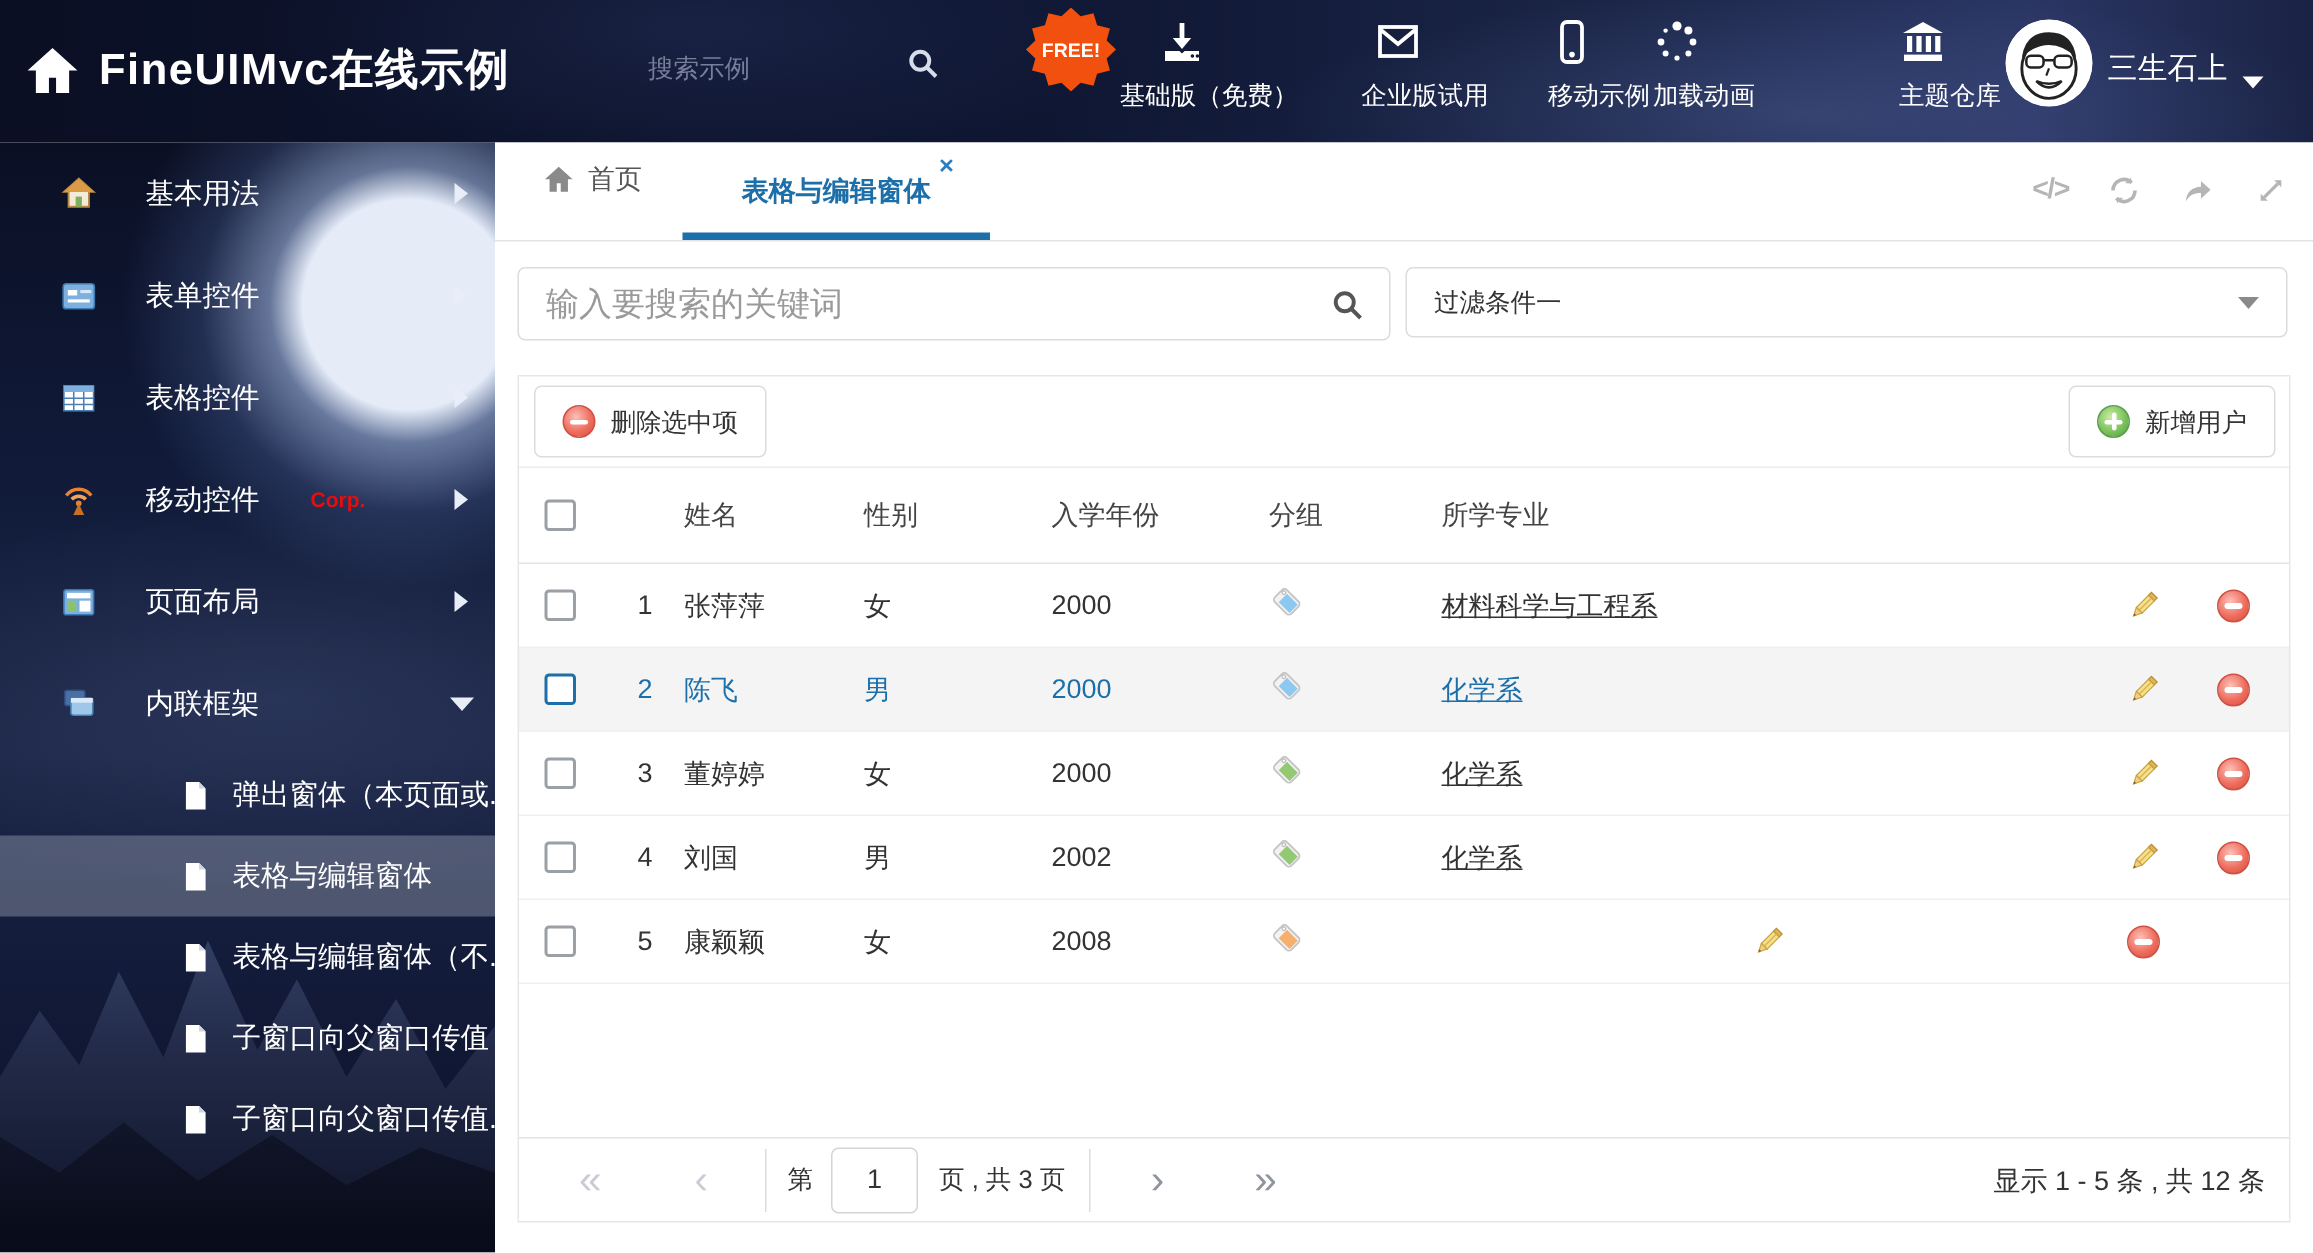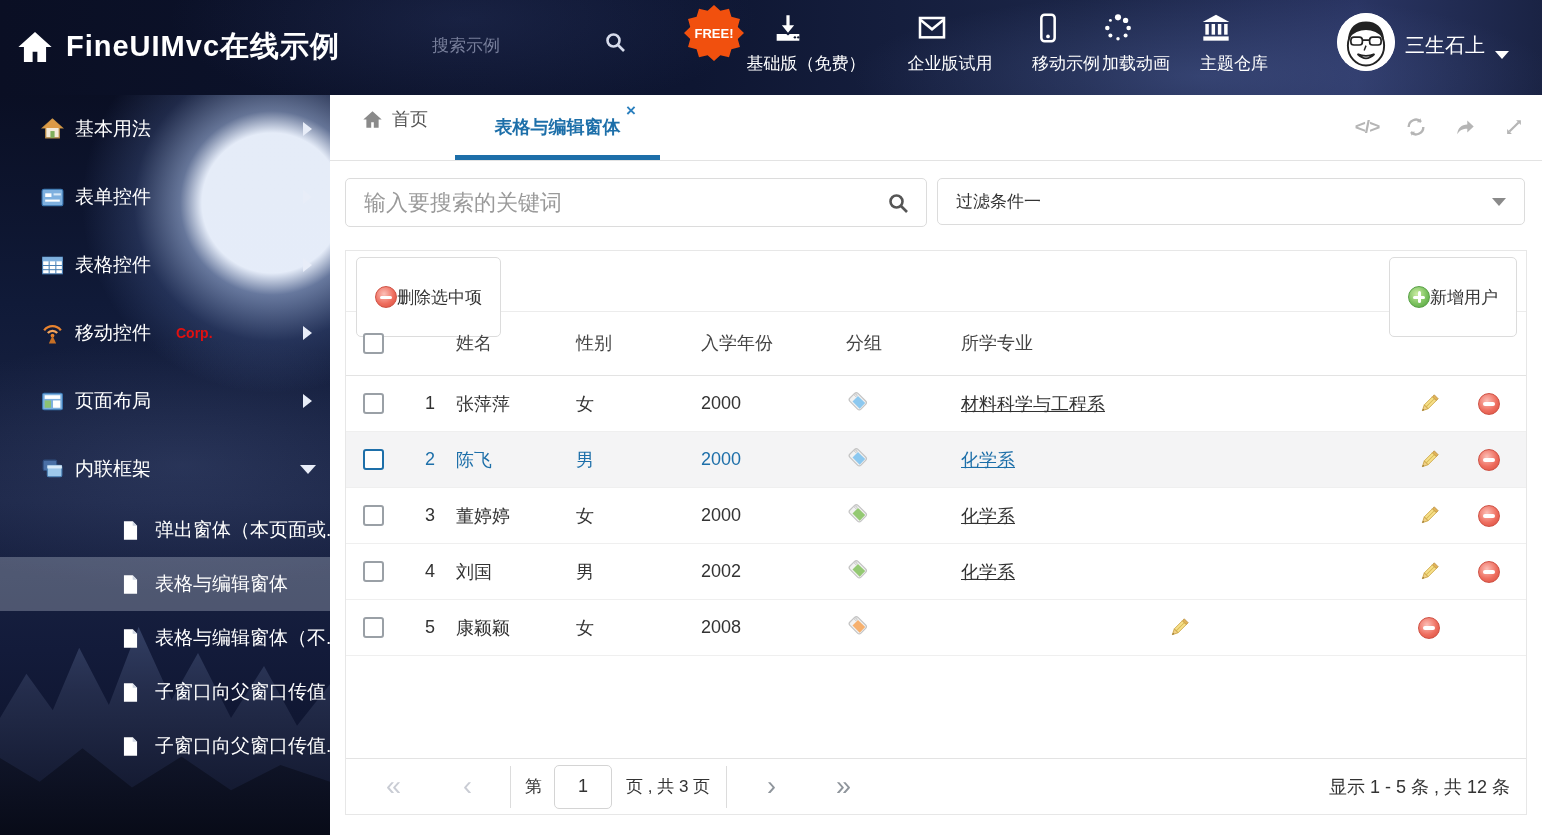--- a/index.html
+++ b/index.html
@@ -38,24 +38,24 @@
       radial-gradient(circle at 272px 108px, rgba(236,243,255,.97) 0 70px, rgba(175,198,242,.55) 92px, rgba(115,145,215,.2) 138px, rgba(0,0,0,0) 190px),
       radial-gradient(ellipse 420px 170px at 55% 50%, rgba(130,150,205,.15), transparent 75%),
       linear-gradient(180deg,#0a0f24 0%,#101a38 28%,#1b2546 55%,#131b3a 75%,#0b1026 100%);}
   .mtn{position:absolute;left:0;right:0;bottom:0;height:260px;opacity:.85;
     background:linear-gradient(180deg,#45557f 0%,#27304f 45%,#0d1226 100%);
     clip-path:polygon(0 55%,8% 38%,16% 52%,24% 28%,33% 50%,42% 20%,52% 48%,60% 30%,70% 55%,80% 35%,90% 58%,100% 42%,100% 100%,0 100%);}
   .mtn2{position:absolute;left:0;right:0;bottom:0;height:140px;opacity:.9;
     background:linear-gradient(180deg,#151b33 0%,#070a16 100%);
     clip-path:polygon(0 45%,12% 62%,25% 38%,40% 66%,55% 44%,70% 68%,85% 50%,100% 62%,100% 100%,0 100%);}
   .side-list{position:relative;z-index:2;}
-  .side-item{height:68px;display:flex;align-items:center;padding-left:40px;gap:10px;
+  .side-item{height:68px;display:flex;align-items:center;padding-left:40px;gap:32px;
     color:#fff;font-size:19px;cursor:pointer;position:relative;}
   .side-item svg{width:25px;height:25px;flex:0 0 25px;}
-  .side-badge{color:#e01010;font-size:14px;font-weight:bold;margin-left:15px;}
+  .side-badge{color:#e01010;font-size:14px;font-weight:bold;margin-left:2px;}
   .arrow-right{position:absolute;right:18px;width:0;height:0;border-top:7px solid transparent;
     border-bottom:7px solid transparent;border-left:9px solid #e8edf8;}
   .arrow-exp{position:absolute;right:14px;width:0;height:0;border-left:8px solid transparent;
     border-right:8px solid transparent;border-top:9px solid #e8edf8;}
   .sub-item{height:54px;display:flex;align-items:center;padding-left:120px;gap:14px;color:#fff;
     font-size:19px;cursor:pointer;white-space:nowrap;}
   .sub-item.active{background:rgba(225,232,245,.28);}
   .sub-item svg{width:21px;height:21px;flex:0 0 21px;}
   
   .main{position:absolute;left:330px;top:95px;width:1212px;height:740px;background:#fff;}
@@ -82,21 +82,21 @@
   .dd-wrap{position:absolute;left:592px;top:0;width:588px;height:47px;border:1px solid #dcdcdc;
     border-radius:5px;display:flex;align-items:center;justify-content:space-between;
     padding:0 18px;box-sizing:border-box;font-size:17px;color:#333;cursor:pointer;}
   .dd-caret{width:0;height:0;border-left:7px solid transparent;border-right:7px solid transparent;
     border-top:8px solid #8a8a8a;}
   
   .panel{position:absolute;left:15px;top:155px;width:1182px;height:565px;border:1px solid #e7e7e7;
     box-sizing:border-box;}
   .btnrow{position:absolute;left:0;top:0;right:0;height:60px;border-bottom:1px solid #ececec;}
   .btn{position:absolute;top:6px;height:46px;border:1px solid #dcdcdc;border-radius:5px;background:#fff;
-    display:flex;align-items:center;padding:16px 18px;font-size:17px;color:#333;cursor:pointer;}
+    display:flex;align-items:center;gap:10px;padding:0 18px;font-size:17px;color:#333;cursor:pointer;}
   .btn-del{left:10px;}
   .btn-add{right:9px;}
   .ic-minus,.ic-plus{width:22px;height:22px;border-radius:50%;position:relative;display:inline-block;}
   .ic-minus{background:radial-gradient(circle at 8px 7px,#fcc0b8,#ee6e5f 55%,#d84a3a);border:1px solid #cf5144;box-sizing:border-box;}
   .ic-minus::after{content:"";position:absolute;left:4px;top:8.5px;width:12px;height:3.5px;background:#fff;border-radius:2px;}
   .ic-plus{background:radial-gradient(circle at 8px 7px,#cdeca6,#7cc25f 55%,#4f9e3c);border:1px solid #58a046;box-sizing:border-box;}
   .ic-plus::before{content:"";position:absolute;left:4px;top:8.5px;width:12px;height:3.5px;background:#fff;border-radius:2px;}
   .ic-plus::after{content:"";position:absolute;left:8.5px;top:4px;width:3.5px;height:12px;background:#fff;border-radius:2px;}
   
   .tgrid{position:absolute;left:0;right:0;top:60px;}
@@ -175,21 +175,21 @@
         <circle cx="17.7" cy="6.3" r="2.0"></circle>
         <circle cx="20" cy="12" r="1.7"></circle>
         <circle cx="17.7" cy="17.7" r="1.5"></circle>
         <circle cx="12" cy="20" r="1.3"></circle>
         <circle cx="6.3" cy="17.7" r="1.5"></circle>
         <circle cx="4" cy="12" r="1.7"></circle>
         <circle cx="6.3" cy="6.3" r="1.1"></circle>
       </svg>
     <span class="hnav-label">加载动画</span>
   </div>
-  <div class="hnav" style="left:1161px;width:110px;">
+  <div class="hnav" style="left:1227px;width:110px;">
     <svg viewBox="0 0 24 24" fill="#fff">
         <path d="M12 2 2 7.5h20z"></path>
         <rect x="4" y="9" width="2.6" height="8"></rect>
         <rect x="8.7" y="9" width="2.6" height="8"></rect>
         <rect x="13.4" y="9" width="2.6" height="8"></rect>
         <rect x="18.1" y="9" width="2.6" height="8"></rect>
         <rect x="2.5" y="18.3" width="19" height="3.2"></rect>
       </svg>
     <span class="hnav-label">主题仓库</span>
   </div>

